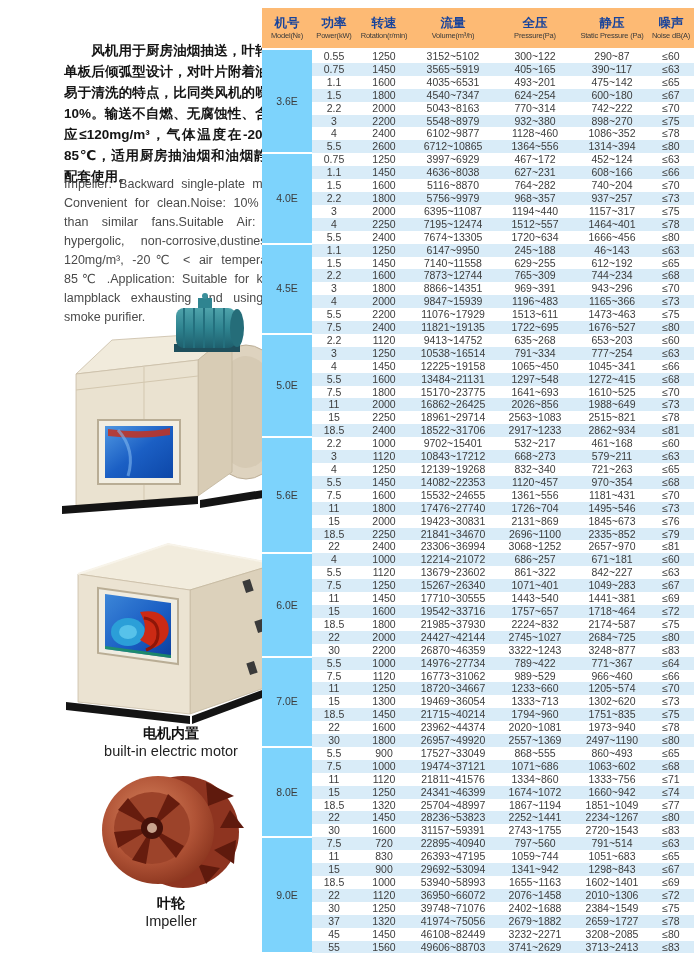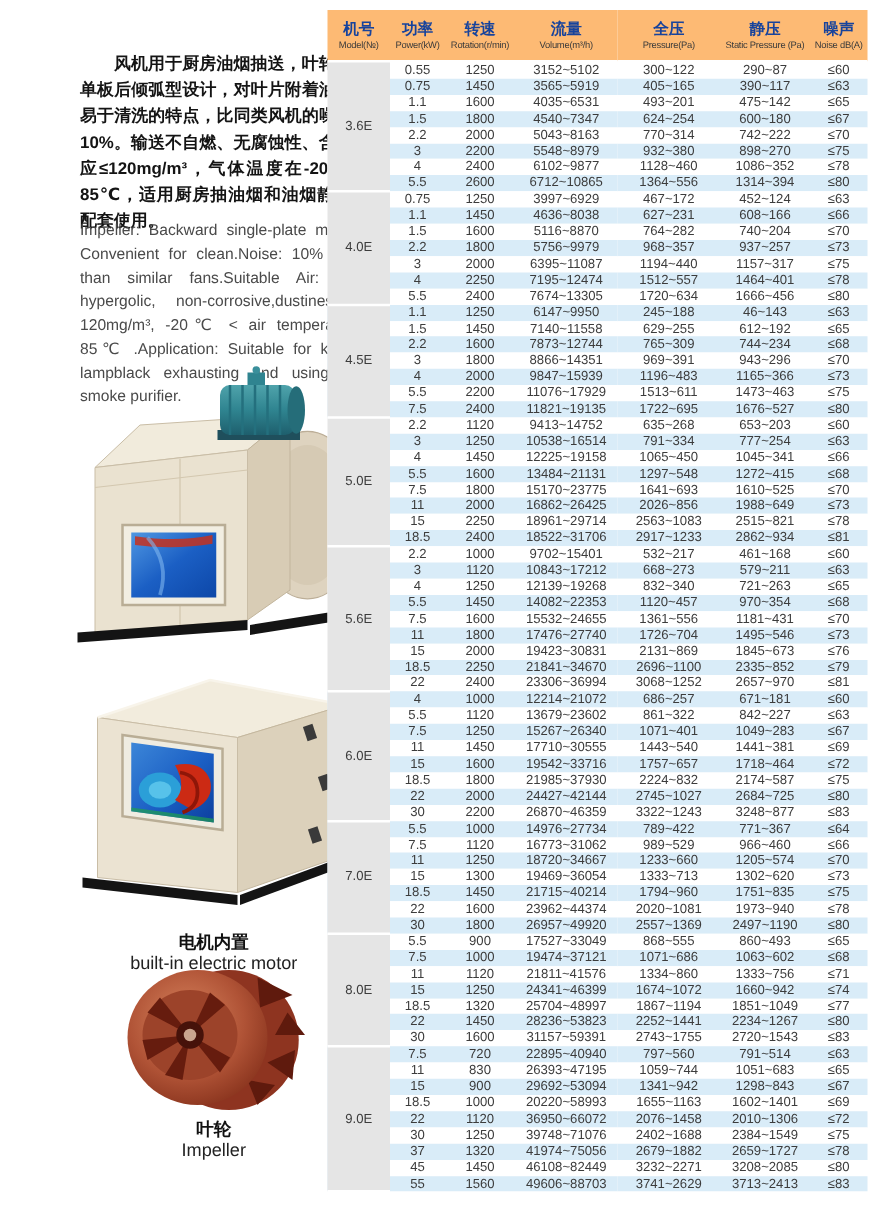--- a/index.html
+++ b/index.html
@@ -20,21 +20,21 @@
   .spec-table{position:absolute;left:262px;top:8px;width:432px;border-collapse:collapse;
               table-layout:fixed;}
   .spec-table th,.spec-table td{padding:0;margin:0;text-align:center;vertical-align:middle;
               white-space:nowrap;overflow:visible;}
   .spec-table thead th{background:#fdba74;height:40px;border-bottom:2px solid #fff;}
   .hz{font-size:12.5px;font-weight:bold;color:#17439c;line-height:15px;}
   .he{font-size:7.5px;font-weight:normal;color:#3a3a3a;line-height:10px;letter-spacing:-0.2px;}
   .spec-table tbody td{font-size:10.5px;color:#3c3c3c;height:12.9px;line-height:12.9px;}
   .spec-table tbody tr:nth-child(odd){background:#ffffff;}
   .spec-table tbody tr:nth-child(even){background:#d9ecf8;}
-  td.model-cell{background:#e5e5e5;font-size:11px;color:#333;border-bottom:2px solid #fff;}
+  td.model-cell{background:#7dd3fc;font-size:11px;color:#333;border-bottom:2px solid #fff;}
 </style>
 </head>
 <body>
 
 <div class="page">
 
   <div class="left-col">
 
     <p class="intro-zh"><span class="indent"></span><span>风机用于厨房油烟抽送，叶轮采用单板后倾弧型设计，对叶片附着油烟有易于清洗的特点，比同类风机的噪声低10%。输送不自燃、无腐蚀性、含尘量应≤120mg/m³，气体温度在-20℃至85℃，适用厨房抽油烟和油烟静化器配套使用。</span></p>
 
@@ -118,21 +118,21 @@
           <rect x="196" y="56" width="8" height="12" transform="rotate(-18 200 62)"></rect>
           <rect x="208" y="96" width="8" height="12" transform="rotate(-18 212 102)"></rect>
           <rect x="200" y="138" width="8" height="12" transform="rotate(-18 204 144)"></rect>
         </g>
 
         <polygon points="18,178 142,192 142,200 18,186" fill="#141414"></polygon>
         <polygon points="144,192 236,158 236,166 144,200" fill="#141414"></polygon>
       </svg>
     </div>
 
-    <div class="caption" style="top:744px;">
+    <div class="caption" style="top:724px;">
       <div class="cap-zh">电机内置</div>
       <div class="cap-en">built-in electric motor</div>
     </div>
 
     <div class="img-wrap" style="left:48px;top:770px;width:164px;height:126px;">
       <svg width="164" height="126" viewBox="0 0 164 126">
         <defs>
           <radialGradient id="impg" cx="0.42" cy="0.38" r="0.75">
             <stop offset="0" stop-color="#d8855f"></stop>
               <stop offset="0.55" stop-color="#b05336"></stop>
@@ -730,21 +730,21 @@
           <td>15</td>
           <td>900</td>
           <td>29692~53094</td>
           <td>1341~942</td>
           <td>1298~843</td>
           <td>≤67</td>
         </tr>
         <tr>
           <td>18.5</td>
           <td>1000</td>
-          <td>20220~58993</td>
+          <td>53940~58993</td>
           <td>1655~1163</td>
           <td>1602~1401</td>
           <td>≤69</td>
         </tr>
         <tr>
           <td>22</td>
           <td>1120</td>
           <td>36950~66072</td>
           <td>2076~1458</td>
           <td>2010~1306</td>

